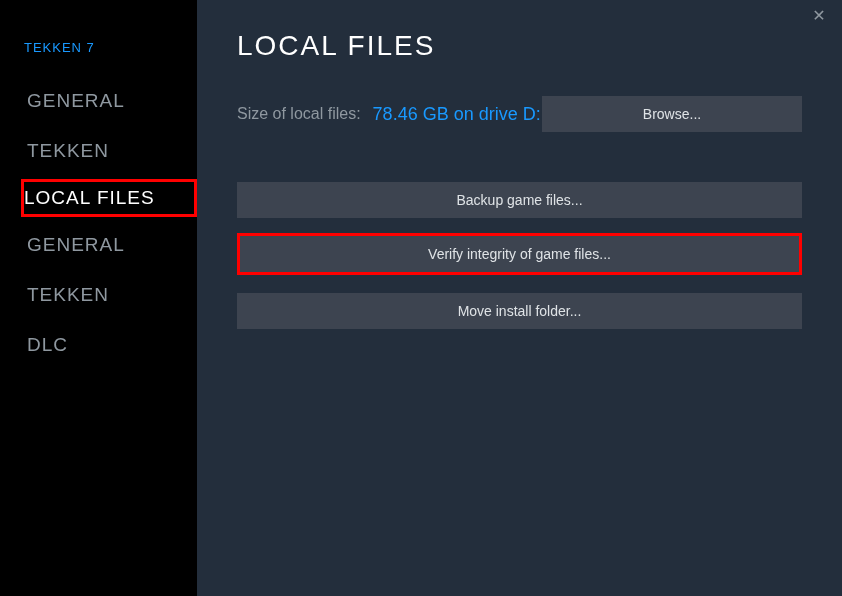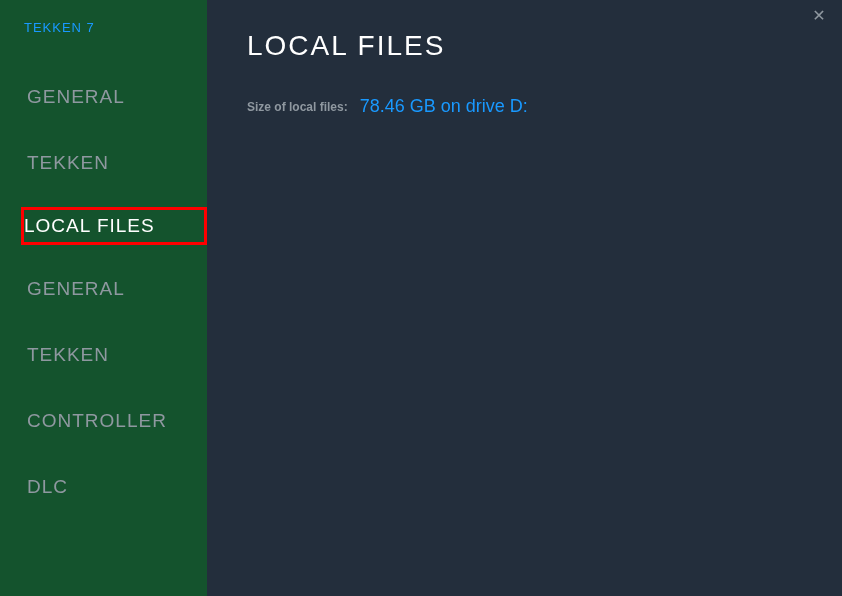--- a/index.html
+++ b/index.html
@@ -7,23 +7,23 @@
       background:#1b2838;
       width:842px; height:596px;
       font-family:Arial,Helvetica,sans-serif;
       color:#c7d5e0;
       overflow:hidden;
     }
     .root { display:flex; height:100%; }
     
     .sidebar {
       width:207px;
-      background:#14532d;
-      padding:20px 0 0 24px;
-      display:flex; flex-direction:column; gap:16px;
+      background:#000000;
+      padding:40px 0 0 24px;
+      display:flex; flex-direction:column; gap:0;
     }
     .game-title {
       color:#1999ff;
       font-size:13px;
       letter-spacing:1px;
       font-weight:400;
       margin-bottom:24px;
     }
     .nav-item {
       color:#8f98a0;
@@ -55,21 +55,21 @@
       color:#ffffff;
       font-size:28px;
       font-weight:300;
       letter-spacing:2px;
       margin-bottom:34px;
     }
     .size-row {
       display:flex; align-items:center; gap:0;
       margin-bottom:50px;
     }
-    .size-label { color:#8f98a0; font-size:12px;font-weight:bold; }
+    .size-label { color:#8f98a0; font-size:16px; }
     .size-value { color:#1999ff; font-size:18px; margin-left:12px; }
     .size-row .spacer { flex:1; }
     .btn {
       background:#3d4450;
       color:#dfe3e6;
       border:none;
       font-size:14px;
       padding:10px 0;
       text-align:center;
       cursor:pointer;
@@ -93,34 +93,39 @@
 <div class="root">
 
   <nav class="sidebar">
     <div class="game-title">TEKKEN 7</div>
 
     <div class="nav-item">GENERAL</div>
     <div class="nav-item">TEKKEN</div>
     <div class="nav-item active outline-red">LOCAL FILES</div>
     <div class="nav-item">GENERAL</div>
     <div class="nav-item">TEKKEN</div>
-    <div class="nav-item">CONTROLLER</div>
     <div class="nav-item">DLC</div>
   </nav>
 
   <section class="main">
 
     <div class="close-btn">
       <span>✕</span>
     </div>
 
     <h1 class="page-title">LOCAL FILES</h1>
 
     <div class="size-row">
       <span class="size-label">Size of local files:</span>
       <span class="size-value">78.46 GB on drive D:</span>
       <span class="spacer"></span>
+      <button class="btn browse-btn">Browse...</button>
     </div>
 
+    <div class="button-stack">
+      <button class="btn wide-btn">Backup game files...</button>
+      <button class="btn wide-btn outline-red-btn">Verify integrity of game files...</button>
+      <button class="btn wide-btn">Move install folder...</button>
+    </div>
 
   </section>
 
 </div>
 
 </body></html>

